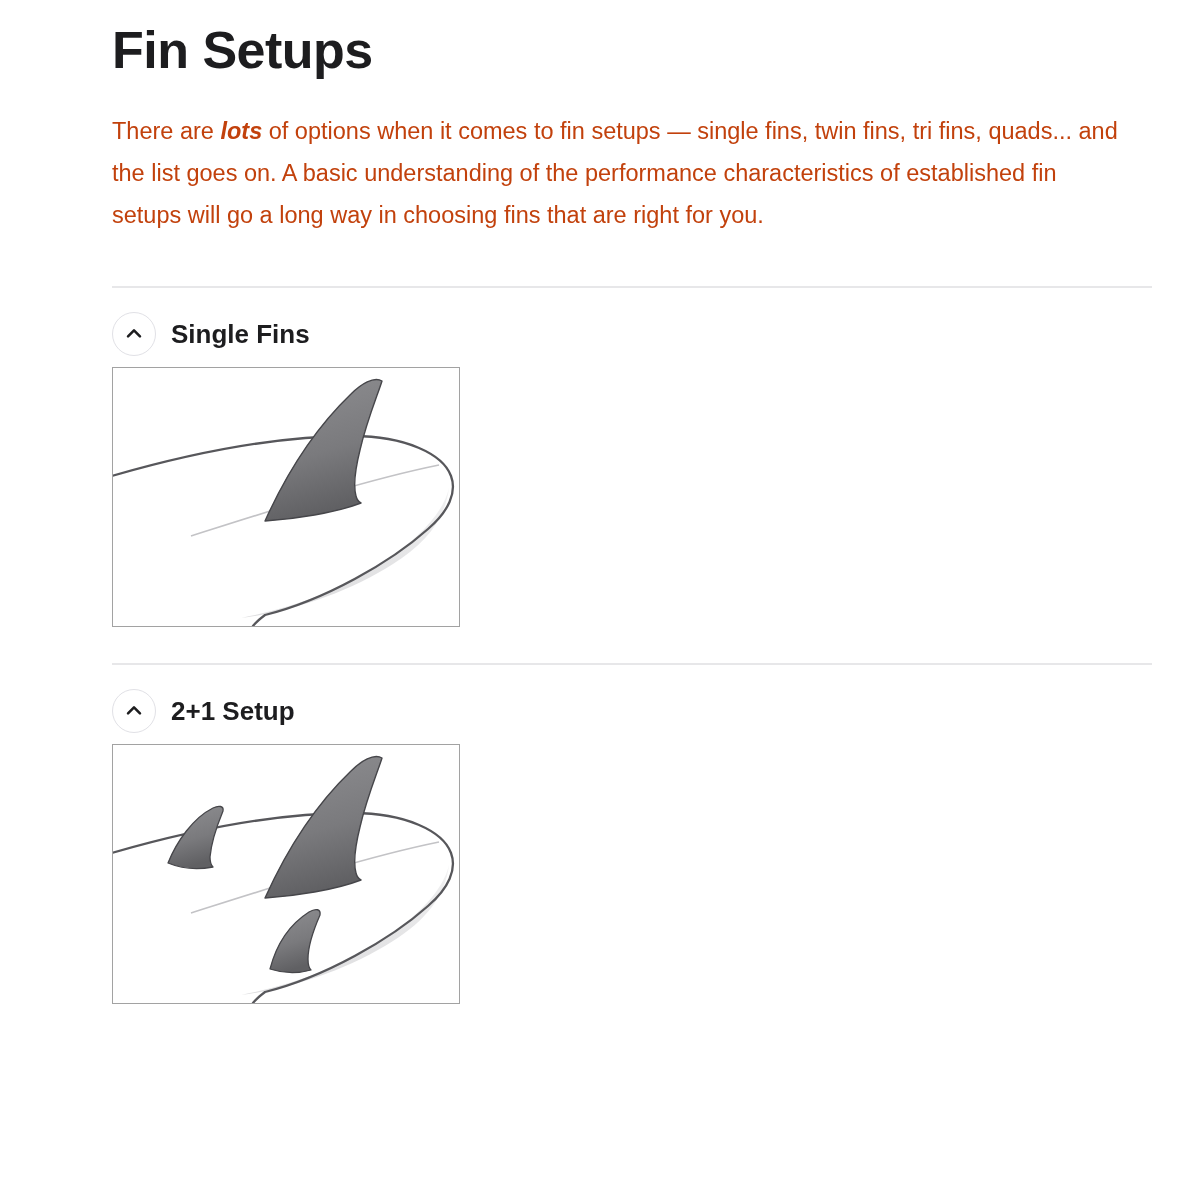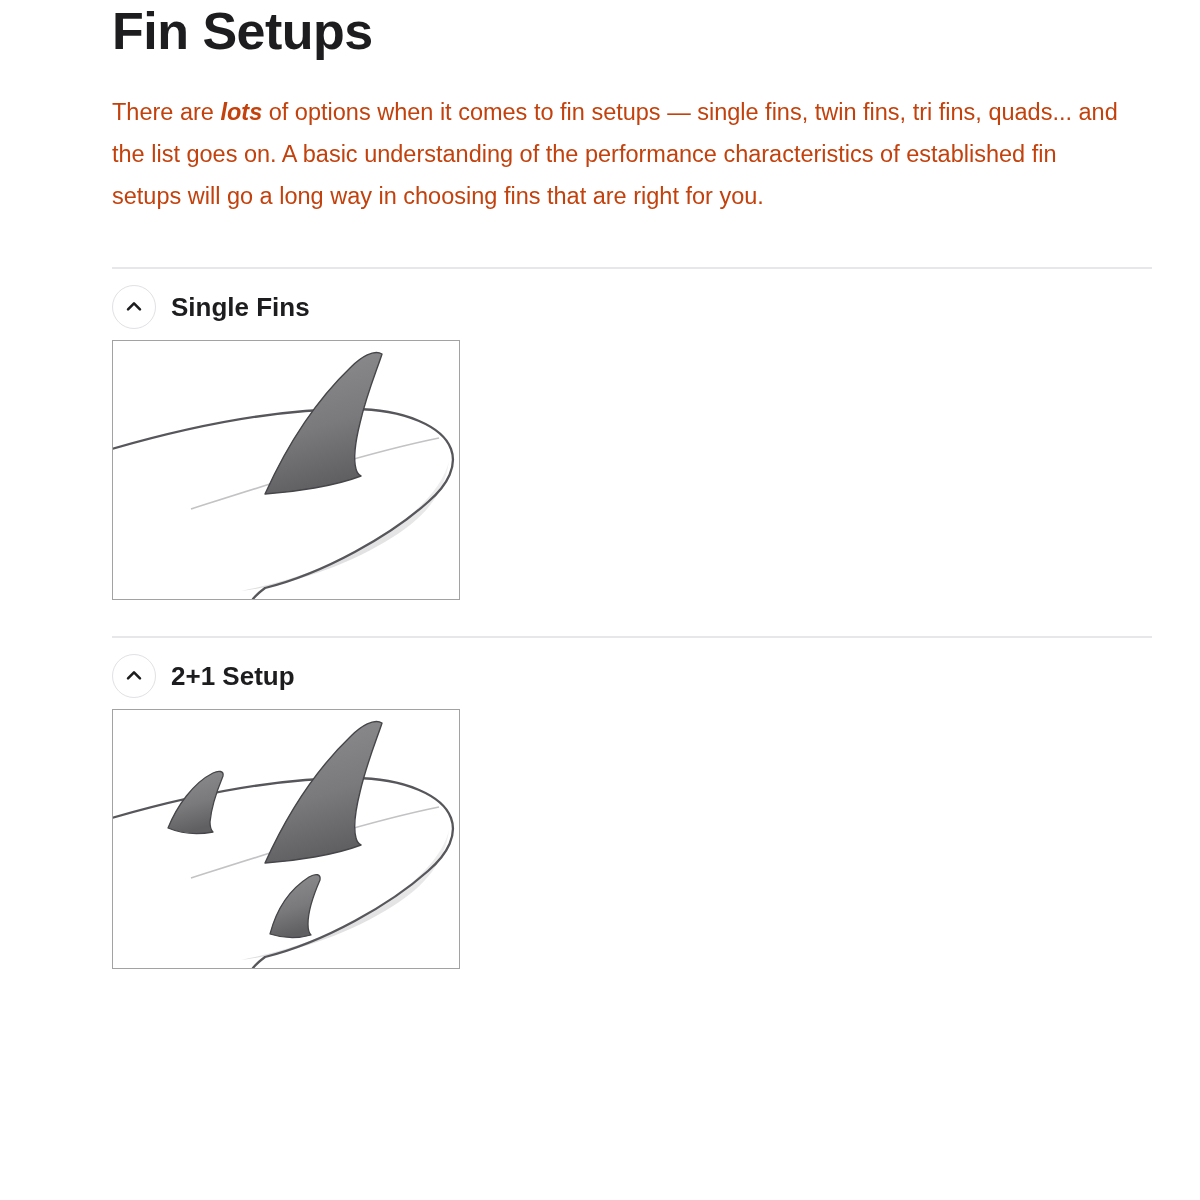--- a/index.html
+++ b/index.html
@@ -5,21 +5,21 @@
   * { box-sizing: border-box; }
   html, body {
     margin: 0; padding: 0;
     background: #ffffff;
     width: 1200px; height: 1200px;
     font-family: "Liberation Sans", "DejaVu Sans", sans-serif;
     color: #363639;
     overflow: hidden;
   }
   .content {
-    padding: 1px 48px 0 112px;
+    padding: 20px 48px 0 112px;
     width: 1200px;
   }
   h1.page-title {
     margin: 0;
     font-size: 52px;
     line-height: 60px;
     font-weight: 700;
     letter-spacing: -0.5px;
     color: #1d1d1f;
   }
@@ -36,21 +36,21 @@
   }
   .divider {
     margin-top: 50px;
     width: 1040px;
     height: 0;
     border: 0;
     border-top: 2px solid #e7e7e9;
   }
   .divider.second { margin-top: 36px; }
   .accordion-header {
-    margin-top: 16px;
+    margin-top: 24px;
     display: flex;
     align-items: center;
     gap: 15px;
     cursor: pointer;
     width: max-content;
   }
   .chevron-button {
     width: 44px; height: 44px;
     border-radius: 50%;
     border: 1.5px solid #e1e1e6;

